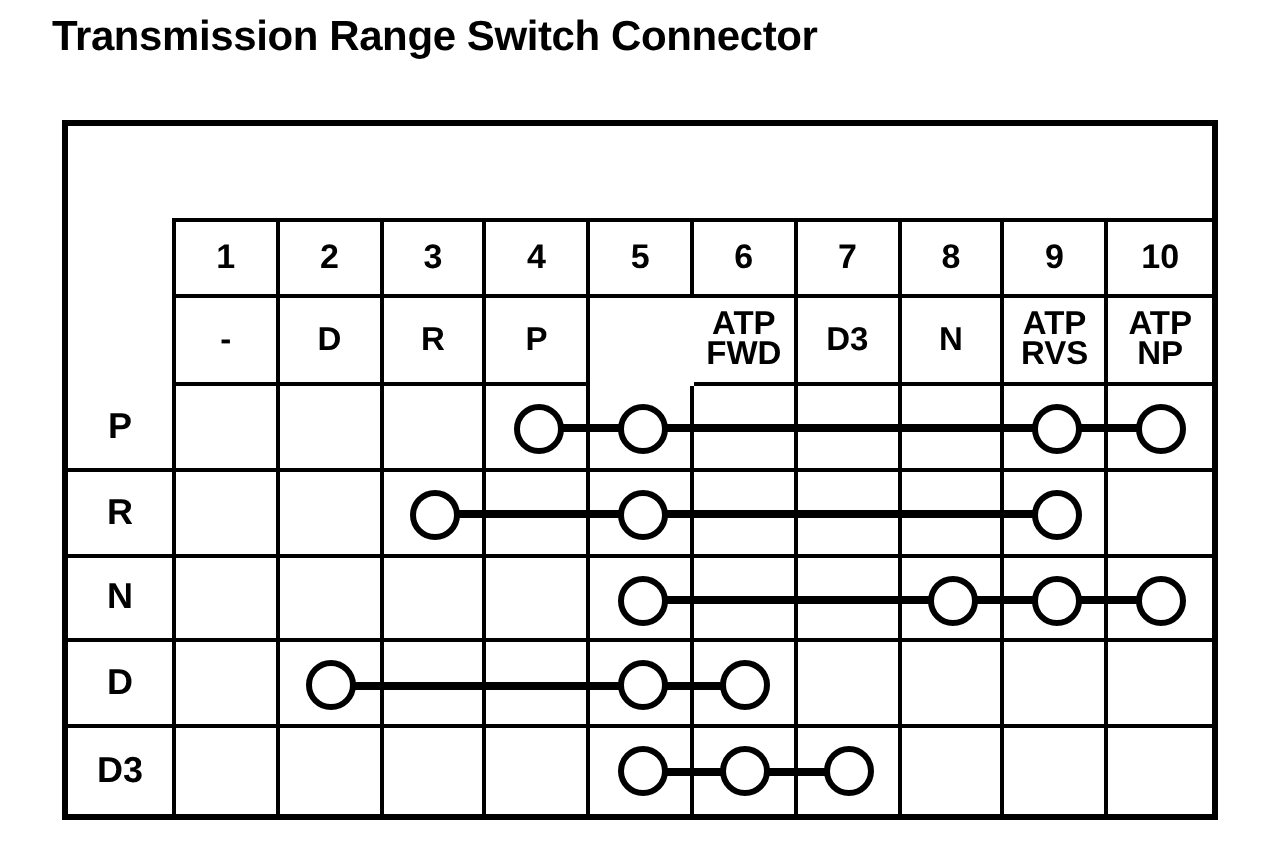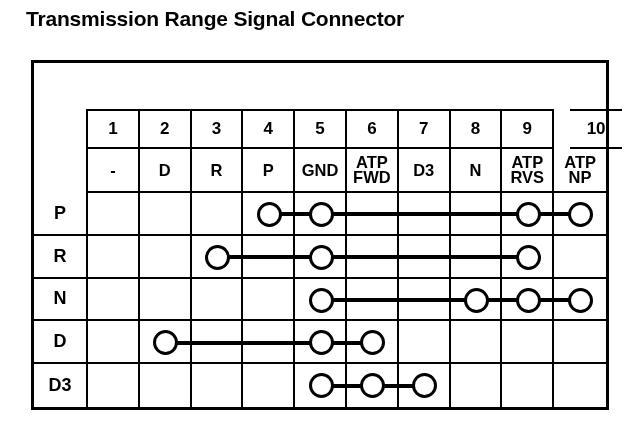--- a/index.html
+++ b/index.html
@@ -106,61 +106,56 @@
     height: 25px;
     border: 3.5px solid #000;
     border-radius: 50%;
     box-sizing: border-box;
     background: #fff;
   }
 </style>
 </head>
 <body>
 
-<div id="page-title">Transmission Range Signal Connector</div>
+<div id="page-title">Transmission Range Switch Connector</div>
 
 <div id="table-wrap">
   <div id="grid">
 
 
   <div class="cell blank-corner" style="left: 0px; top: 46px; width: 54px; height: 40px;"></div>
       <div class="cell num-cell tborder" style="left: 54px; top: 46px; width: 51.8px; height: 40px;">1</div>
       <div class="cell num-cell tborder" style="left: 105.8px; top: 46px; width: 51.8px; height: 40px;">2</div>
       <div class="cell num-cell tborder" style="left: 157.6px; top: 46px; width: 51.8px; height: 40px;">3</div>
       <div class="cell num-cell tborder" style="left: 209.4px; top: 46px; width: 51.8px; height: 40px;">4</div>
       <div class="cell num-cell tborder" style="left: 261.2px; top: 46px; width: 51.8px; height: 40px;">5</div>
       <div class="cell num-cell tborder" style="left: 313px; top: 46px; width: 51.8px; height: 40px;">6</div>
       <div class="cell num-cell tborder" style="left: 364.8px; top: 46px; width: 51.8px; height: 40px;">7</div>
       <div class="cell num-cell tborder" style="left: 416.6px; top: 46px; width: 51.8px; height: 40px;">8</div>
       <div class="cell num-cell tborder" style="left: 468.4px; top: 46px; width: 51.8px; height: 40px;">9</div>
-      <div class="cell num-cell tborder no-right" style="left: 520.2px; top: 46px; width: 51.8px; height: 40px; margin-left: 16px;">10</div>
+      <div class="cell num-cell tborder no-right" style="left: 520.2px; top: 46px; width: 51.8px; height: 40px;">10</div>
       <div class="cell blank-corner" style="left: 0px; top: 86px; width: 54px; height: 44px;"></div>
       <div class="cell sig-cell" style="left: 54px; top: 86px; width: 51.8px; height: 44px;">
         <div>
           <span class="two-line">-</span>
         </div>
       </div>
       <div class="cell sig-cell" style="left: 105.8px; top: 86px; width: 51.8px; height: 44px;">
         <div>
           <span class="two-line">D</span>
         </div>
       </div>
       <div class="cell sig-cell" style="left: 157.6px; top: 86px; width: 51.8px; height: 44px;">
         <div>
           <span class="two-line">R</span>
         </div>
       </div>
       <div class="cell sig-cell" style="left: 209.4px; top: 86px; width: 51.8px; height: 44px;">
         <div>
           <span class="two-line">P</span>
-        </div>
-      </div>
-      <div class="cell sig-cell" style="left: 261.2px; top: 86px; width: 51.8px; height: 44px;">
-        <div>
-          <span class="two-line">GND</span>
         </div>
       </div>
       <div class="cell sig-cell" style="left: 313px; top: 86px; width: 51.8px; height: 44px;">
         <div>
           <span class="two-line">ATP</span>
           <span class="two-line">FWD</span>
         </div>
       </div>
       <div class="cell sig-cell" style="left: 364.8px; top: 86px; width: 51.8px; height: 44px;">
         <div>

